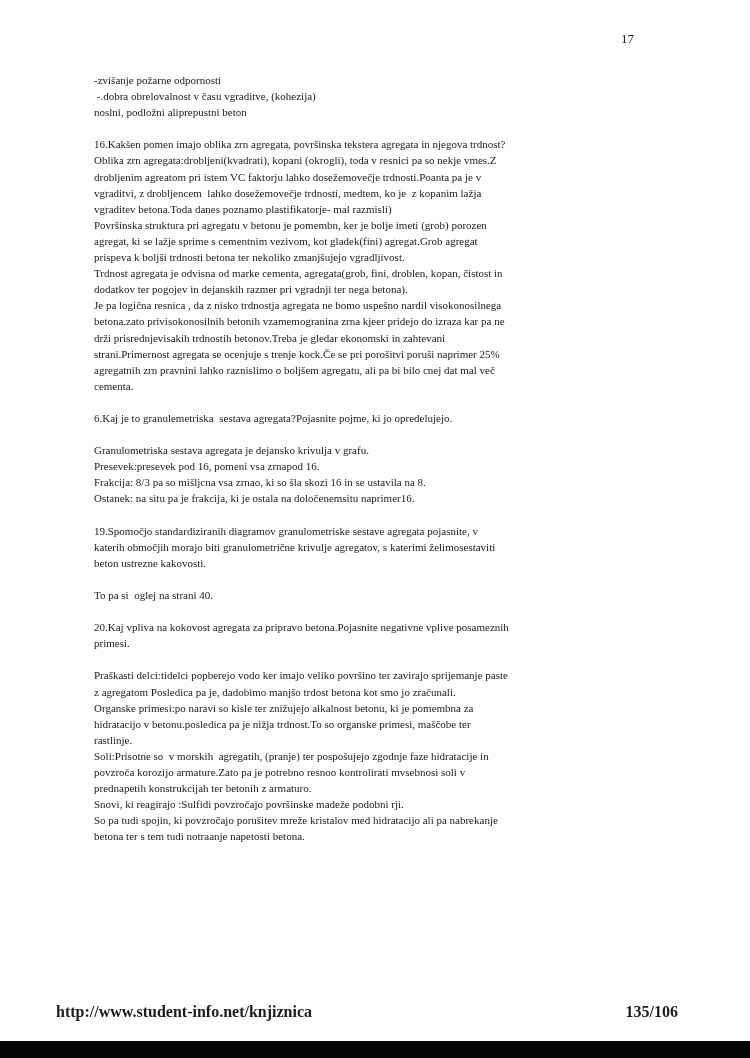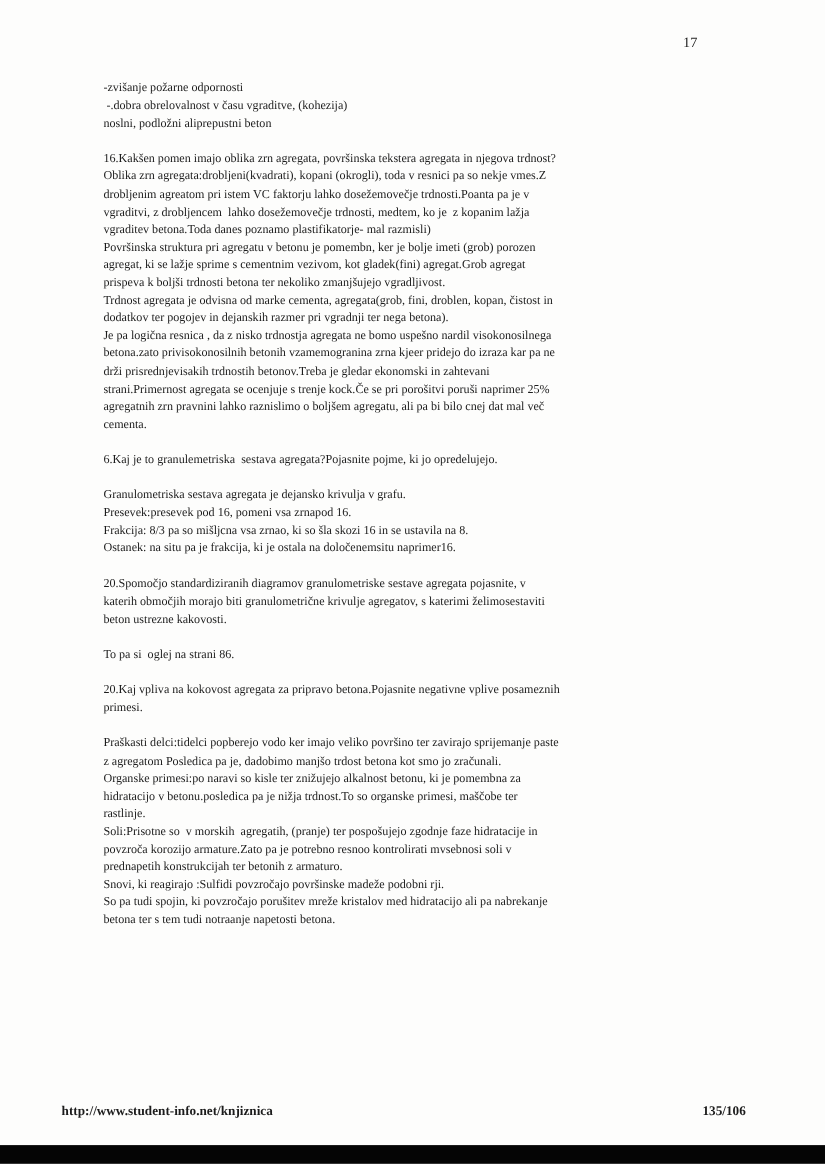--- a/index.html
+++ b/index.html
@@ -39,21 +39,21 @@
     white-space: pre-wrap;
   }
   .footer {
     position: absolute;
     top: 1003px;
     left: 56px;
     right: 72px;
     display: flex;
     justify-content: space-between;
     align-items: baseline;
-    font-size: 12px;
+    font-size: 16px;
     font-weight: bold;
   }
   .bottom-bar {
     position: absolute;
     left: 0;
     right: 0;
     bottom: 0;
     height: 17px;
     background: #050505;
   }
@@ -83,24 +83,24 @@
 betona.zato privisokonosilnih betonih vzamemogranina zrna kjeer pridejo do izraza kar pa ne
 drži prisrednjevisakih trdnostih betonov.Treba je gledar ekonomski in zahtevani
 strani.Primernost agregata se ocenjuje s trenje kock.Če se pri porošitvi poruši naprimer 25%
 agregatnih zrn pravnini lahko raznislimo o boljšem agregatu, ali pa bi bilo cnej dat mal več
 cementa.</p>
     <p class="para">6.Kaj je to granulemetriska  sestava agregata?Pojasnite pojme, ki jo opredelujejo.</p>
     <p class="para">Granulometriska sestava agregata je dejansko krivulja v grafu.
 Presevek:presevek pod 16, pomeni vsa zrnapod 16.
 Frakcija: 8/3 pa so mišljcna vsa zrnao, ki so šla skozi 16 in se ustavila na 8.
 Ostanek: na situ pa je frakcija, ki je ostala na določenemsitu naprimer16.</p>
-    <p class="para">20.Spomočjo standardiziranih diagramov granulometriske sestave agregata pojasnite, v
+    <p class="para">19.Spomočjo standardiziranih diagramov granulometriske sestave agregata pojasnite, v
 katerih območjih morajo biti granulometrične krivulje agregatov, s katerimi želimosestaviti
 beton ustrezne kakovosti.</p>
-    <p class="para">To pa si  oglej na strani 86.</p>
+    <p class="para">To pa si  oglej na strani 40.</p>
     <p class="para">20.Kaj vpliva na kokovost agregata za pripravo betona.Pojasnite negativne vplive posameznih
 primesi.</p>
     <p class="para">Praškasti delci:tidelci popberejo vodo ker imajo veliko površino ter zavirajo sprijemanje paste
 z agregatom Posledica pa je, dadobimo manjšo trdost betona kot smo jo zračunali.
 Organske primesi:po naravi so kisle ter znižujejo alkalnost betonu, ki je pomembna za
 hidratacijo v betonu.posledica pa je nižja trdnost.To so organske primesi, maščobe ter
 rastlinje.
 Soli:Prisotne so  v morskih  agregatih, (pranje) ter pospošujejo zgodnje faze hidratacije in
 povzroča korozijo armature.Zato pa je potrebno resnoo kontrolirati mvsebnosi soli v
 prednapetih konstrukcijah ter betonih z armaturo.

